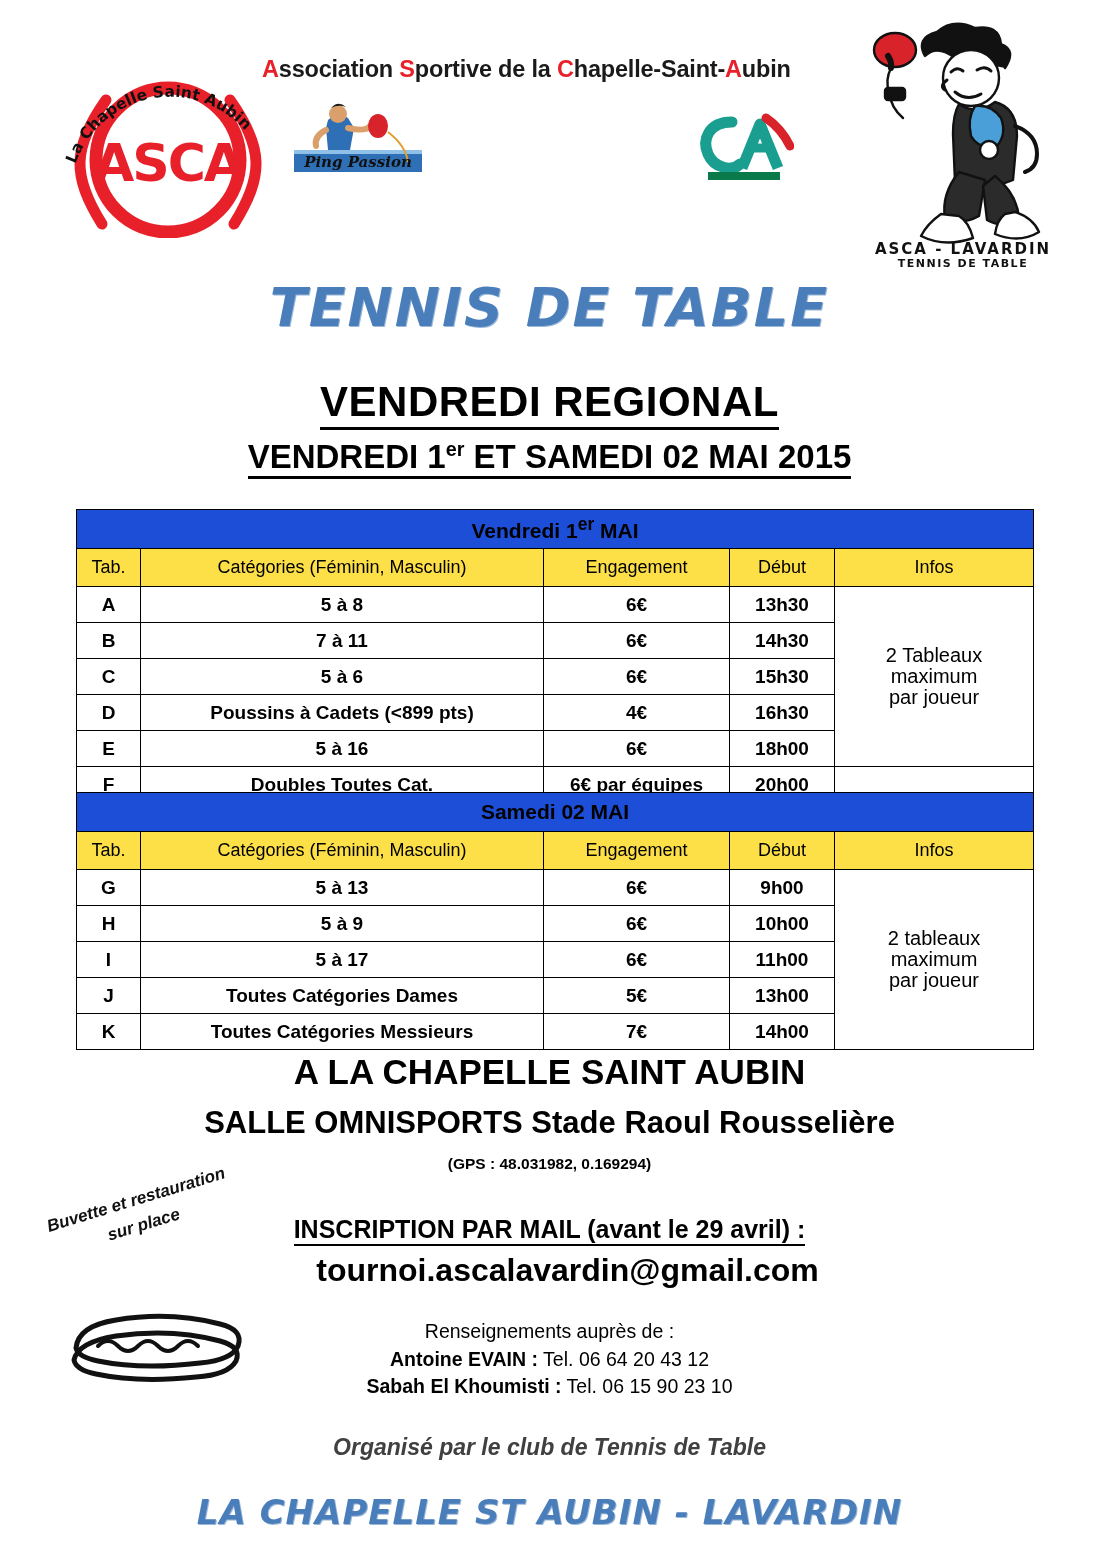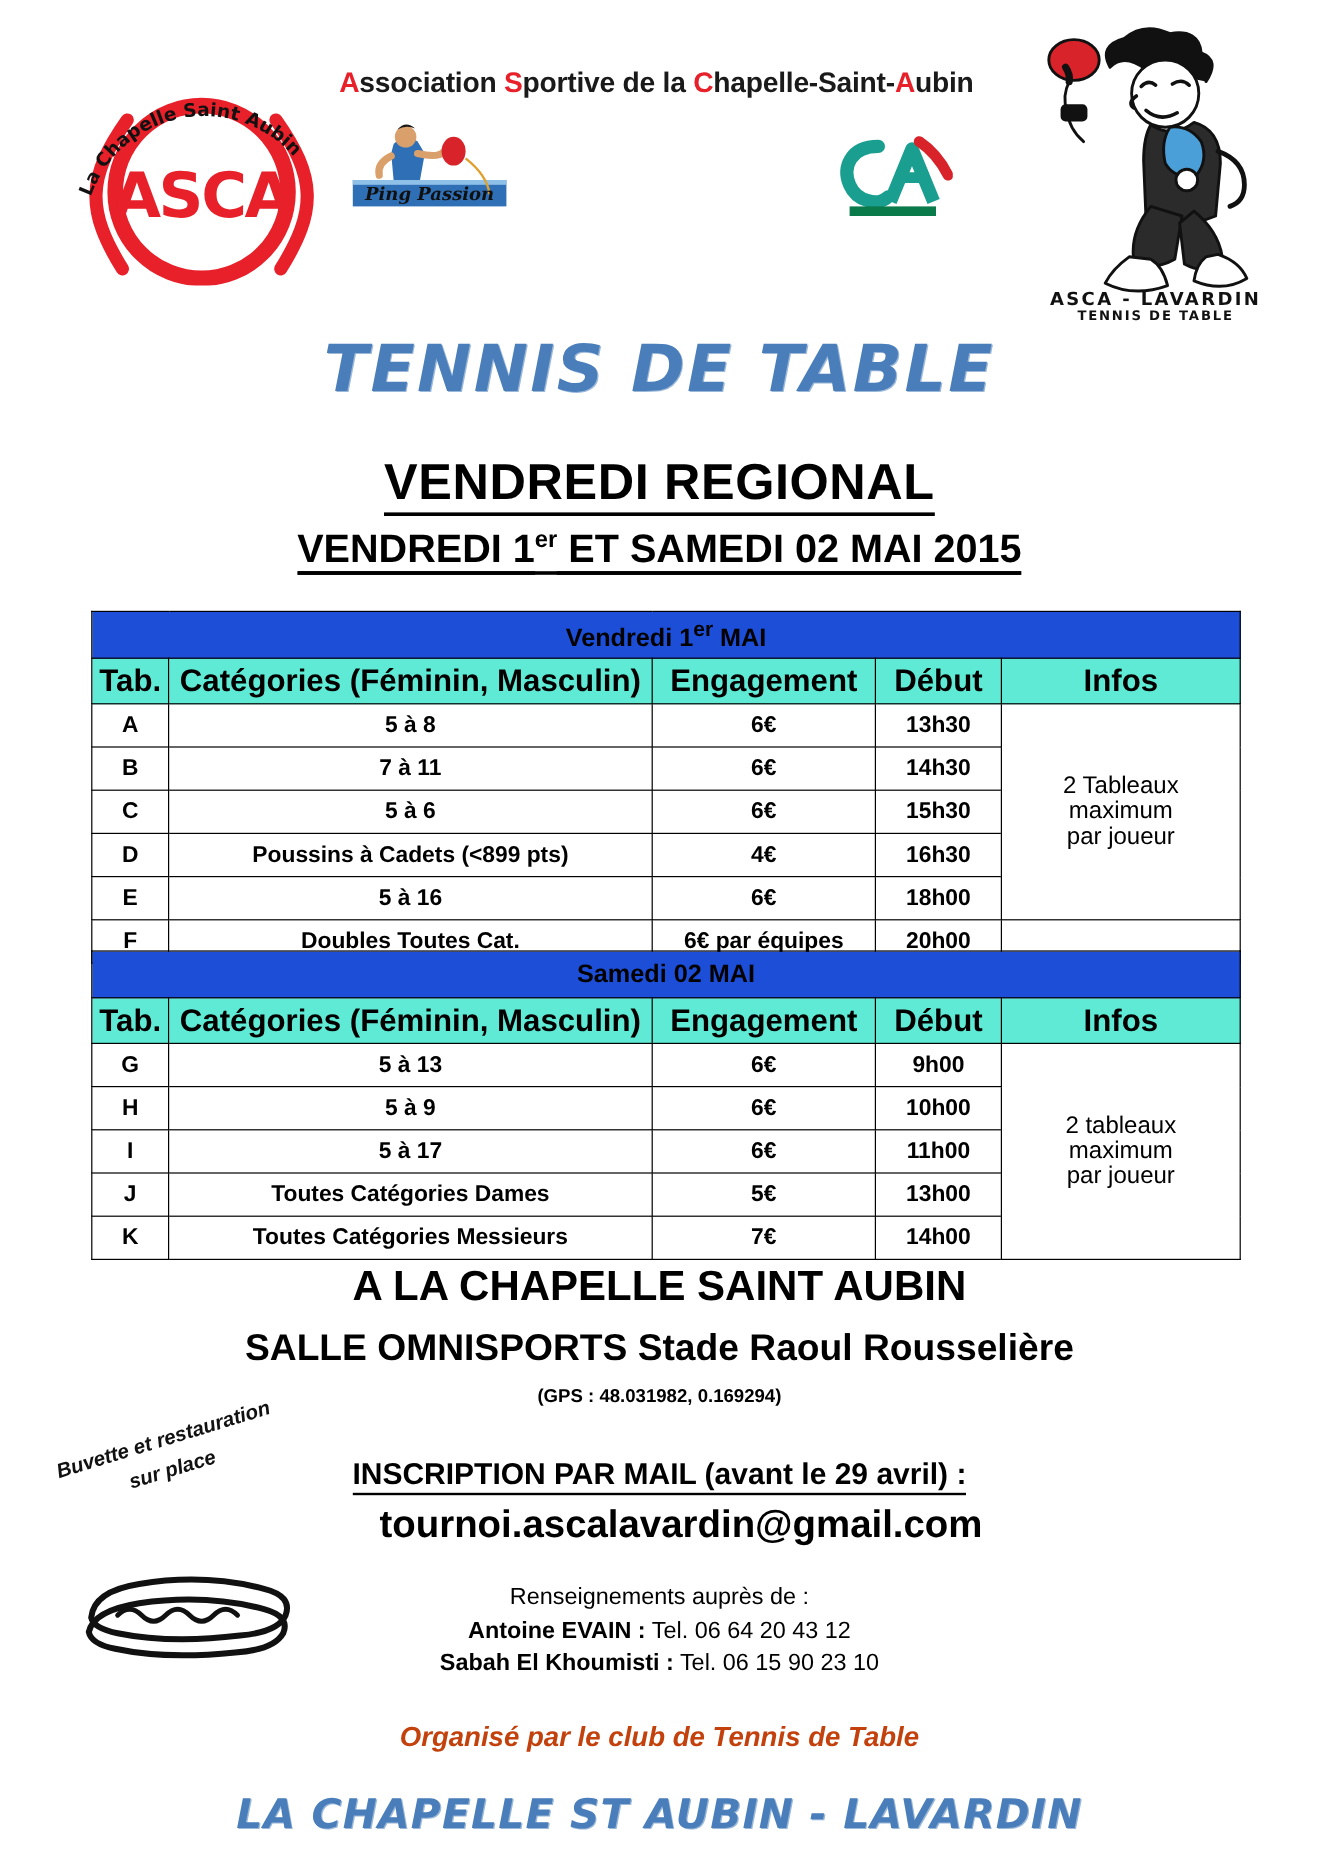--- a/index.html
+++ b/index.html
@@ -31,21 +31,20 @@
     height: 190px;
   }
   .asca-logo svg { display:block; width:100%; height:100%; }
 
   
   .assoc-block {
     position: absolute;
     left: 262px;
     top: 56px;
     width: 570px;
-    text-align: center;
   }
   .assoc-title {
     font-size: 23.5px;
     font-weight: bold;
     letter-spacing: -0.2px;
     white-space: nowrap;
     color: #1a1a1a;
   }
   .assoc-title .cap { color: #e8202a; }
   .assoc-sub {
@@ -138,23 +137,23 @@
     padding: 2px 3px;
     line-height: 1.05;
   }
   .day-head {
     background: #1d4ed8;
     font-size: 21px;
     font-weight: bold;
     height: 34px;
   }
   .col-head {
-    background: #5eead4;
-    font-size: 26px;
-    font-weight: bold;
+    background: #fde047;
+    font-size: 18px;
+    font-weight: normal;
     height: 33px;
   }
   .sched tbody td { height: 31px; background: #fff; }
   .c-tab   { width: 64px; }
   .c-cat   { width: 403px; }
   .c-eng   { width: 186px; }
   .c-deb   { width: 105px; }
   .c-inf   { width: 199px; }
   .infos-cell {
     font-size: 20px;
@@ -219,21 +218,21 @@
     text-align: center; font-size: 19.5px; line-height: 1.42;
   }
   .rens .b { font-weight: bold; }
 
   .organise {
     position: absolute; left: 0; right: 0; top: 1434px;
     text-align: center;
     font-size: 23px;
     font-style: italic;
     font-weight: bold;
-    color: #c2410c;
+    color: #404040;
   }
 
   .footer-club {
     position: absolute; left: 0; right: 0; top: 1492px;
     text-align: center;
     font-family: "DejaVu Sans", sans-serif;
     font-size: 34px;
     font-weight: bold;
     font-style: italic;
     letter-spacing: 1px;

